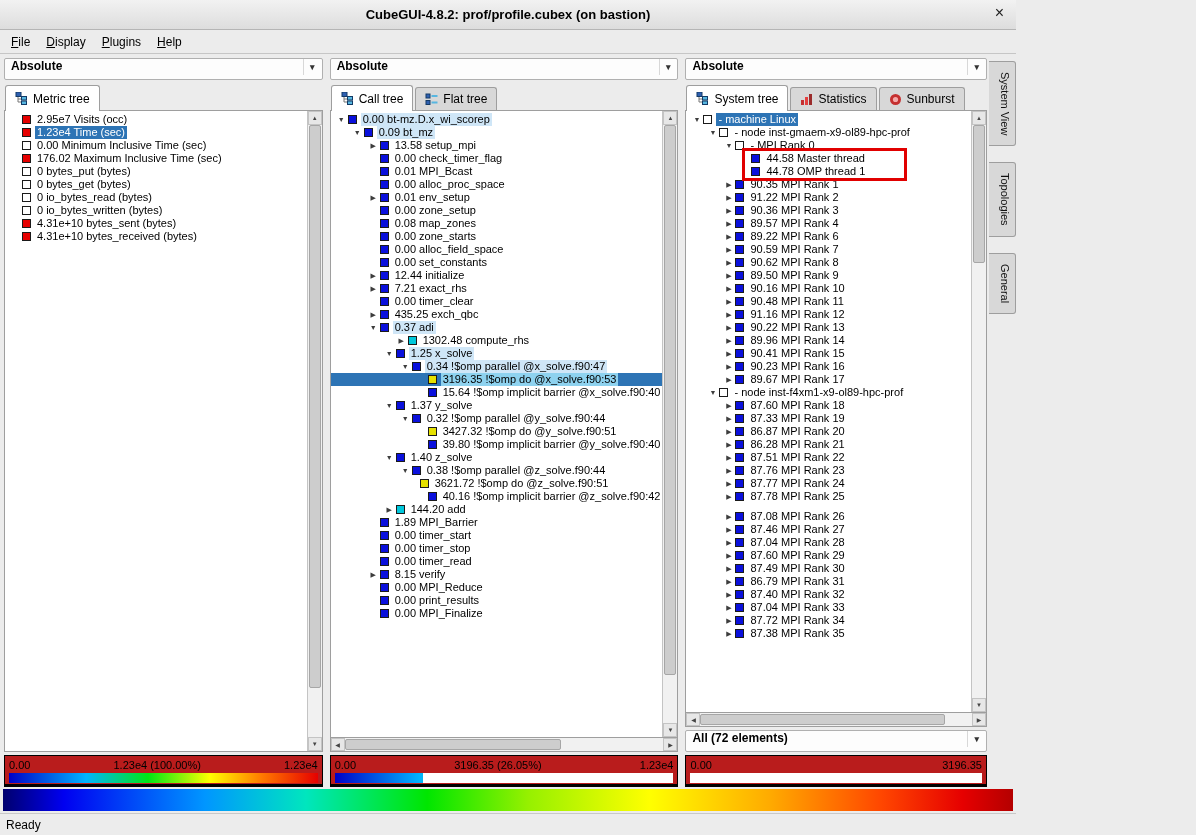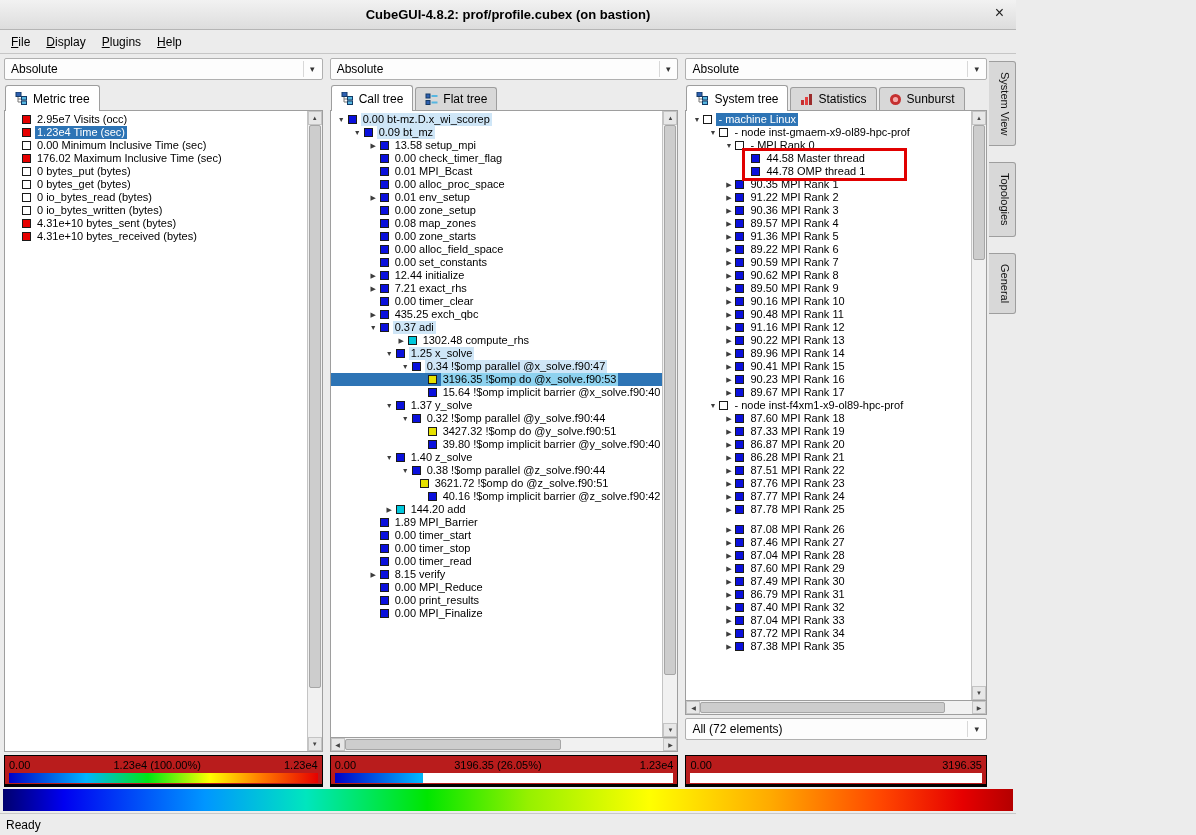--- a/index.html
+++ b/index.html
@@ -27,21 +27,21 @@
 
   .content { height: 733px; flex: none; display: flex; padding: 4px 0 0 4px; }
   .panel { display: flex; flex-direction: column; }
   #panel-metric { width: 392px; }
   #panel-call   { width: 386px; margin-left: 7px; }
   #panel-system { width: 371px; margin-left: 7px; }
 
   .combo {
     height: 22px; flex: none; background: #fdfdfd;
     border: 1px solid #b0b0b0; border-radius: 2px;
-    display: flex; align-items: center; padding: 0 1px 0 6px; margin-bottom: 4px;
+    display: flex; align-items: flex-start; padding: 0 1px 0 6px; margin-bottom: 4px; font-weight: bold;
   }
   .combo .arrow { margin-left: auto; font-size: 9px; color: #333; padding: 0 6px; border-left: 1px solid #d8d8d8; height: 16px; display: flex; align-items: center; }
 
   .tabsrow { height: 26px; flex: none; display: flex; align-items: flex-end; padding-left: 1px; }
   .tab {
     display: flex; align-items: center; gap: 5px;
     padding: 0 9px; height: 23px; font-size: 12px;
     background: #d8d8d8; border: 1px solid #9e9e9e; border-bottom: none;
     border-radius: 3px 3px 0 0; margin-right: 2px; position: relative;
   }
@@ -63,21 +63,21 @@
 
   .vscroll { width: 15px; flex: none; background: #f1f1f1; border-left: 1px solid #c4c4c4; display: flex; flex-direction: column; }
   .vtrack { flex: 1; position: relative; }
   .vthumb { position: absolute; top: 0; left: 1px; right: 1px; background: #cdcdcd; border: 1px solid #a6a6a6; border-radius: 2px; }
   .sbtn { height: 14px; flex: none; display: flex; align-items: center; justify-content: center; font-size: 6px; color: #444; background: #e7e7e7; border: 1px solid #c4c4c4; }
   .hscroll { height: 14px; flex: none; background: #f1f1f1; border: 1px solid #9e9e9e; border-top: none; display: flex; }
   .hscroll .sbtn { width: 14px; height: 100%; }
   .htrack { flex: 1; position: relative; }
   .hthumb { position: absolute; left: 0; top: 1px; bottom: 1px; background: #cdcdcd; border: 1px solid #a6a6a6; border-radius: 2px; }
 
-  .filtercombo { margin-top: 3px; margin-bottom: 12px; }
+  .filtercombo { margin-top: 3px; margin-bottom: 0; }
 
   .footer {
     margin-top: 3px; flex: none; height: 32px;
     background: #b91c1c; border: 1px solid #000; border-bottom: 3px solid #000;
     padding: 1px 4px 0 4px; display: flex; flex-direction: column;
   }
   .ftext { display: flex; justify-content: space-between; align-items: center; font-size: 11px; height: 15px; }
   .fstrip { flex: 1; margin: 1px 0 1px 0; background: #fff; position: relative; overflow: hidden; }
   .ffill { height: 100%; background-image: linear-gradient(90deg, #0000c8 0%, #00b4ff 25%, #00e614 45%, #ffff00 65%, #ff7800 82%, #e60000 100%); background-repeat: no-repeat; }
 
@@ -529,25 +529,20 @@
               <span class="tlabel">90.36 MPI Rank 3</span>
             </div>
             <div class="trow" style="padding-left: 36px;">
               <span class="exp">▶</span>
               <span class="ticon" style="background: rgb(10, 16, 220);"></span>
               <span class="tlabel">89.57 MPI Rank 4</span>
             </div>
             <div class="trow" style="padding-left: 36px;">
               <span class="exp">▶</span>
               <span class="ticon" style="background: rgb(10, 16, 220);"></span>
-              <span class="tlabel">91.36 MPI Rank 5</span>
-            </div>
-            <div class="trow" style="padding-left: 36px;">
-              <span class="exp">▶</span>
-              <span class="ticon" style="background: rgb(10, 16, 220);"></span>
               <span class="tlabel">89.22 MPI Rank 6</span>
             </div>
             <div class="trow" style="padding-left: 36px;">
               <span class="exp">▶</span>
               <span class="ticon" style="background: rgb(10, 16, 220);"></span>
               <span class="tlabel">90.59 MPI Rank 7</span>
             </div>
             <div class="trow" style="padding-left: 36px;">
               <span class="exp">▶</span>
               <span class="ticon" style="background: rgb(10, 16, 220);"></span>

